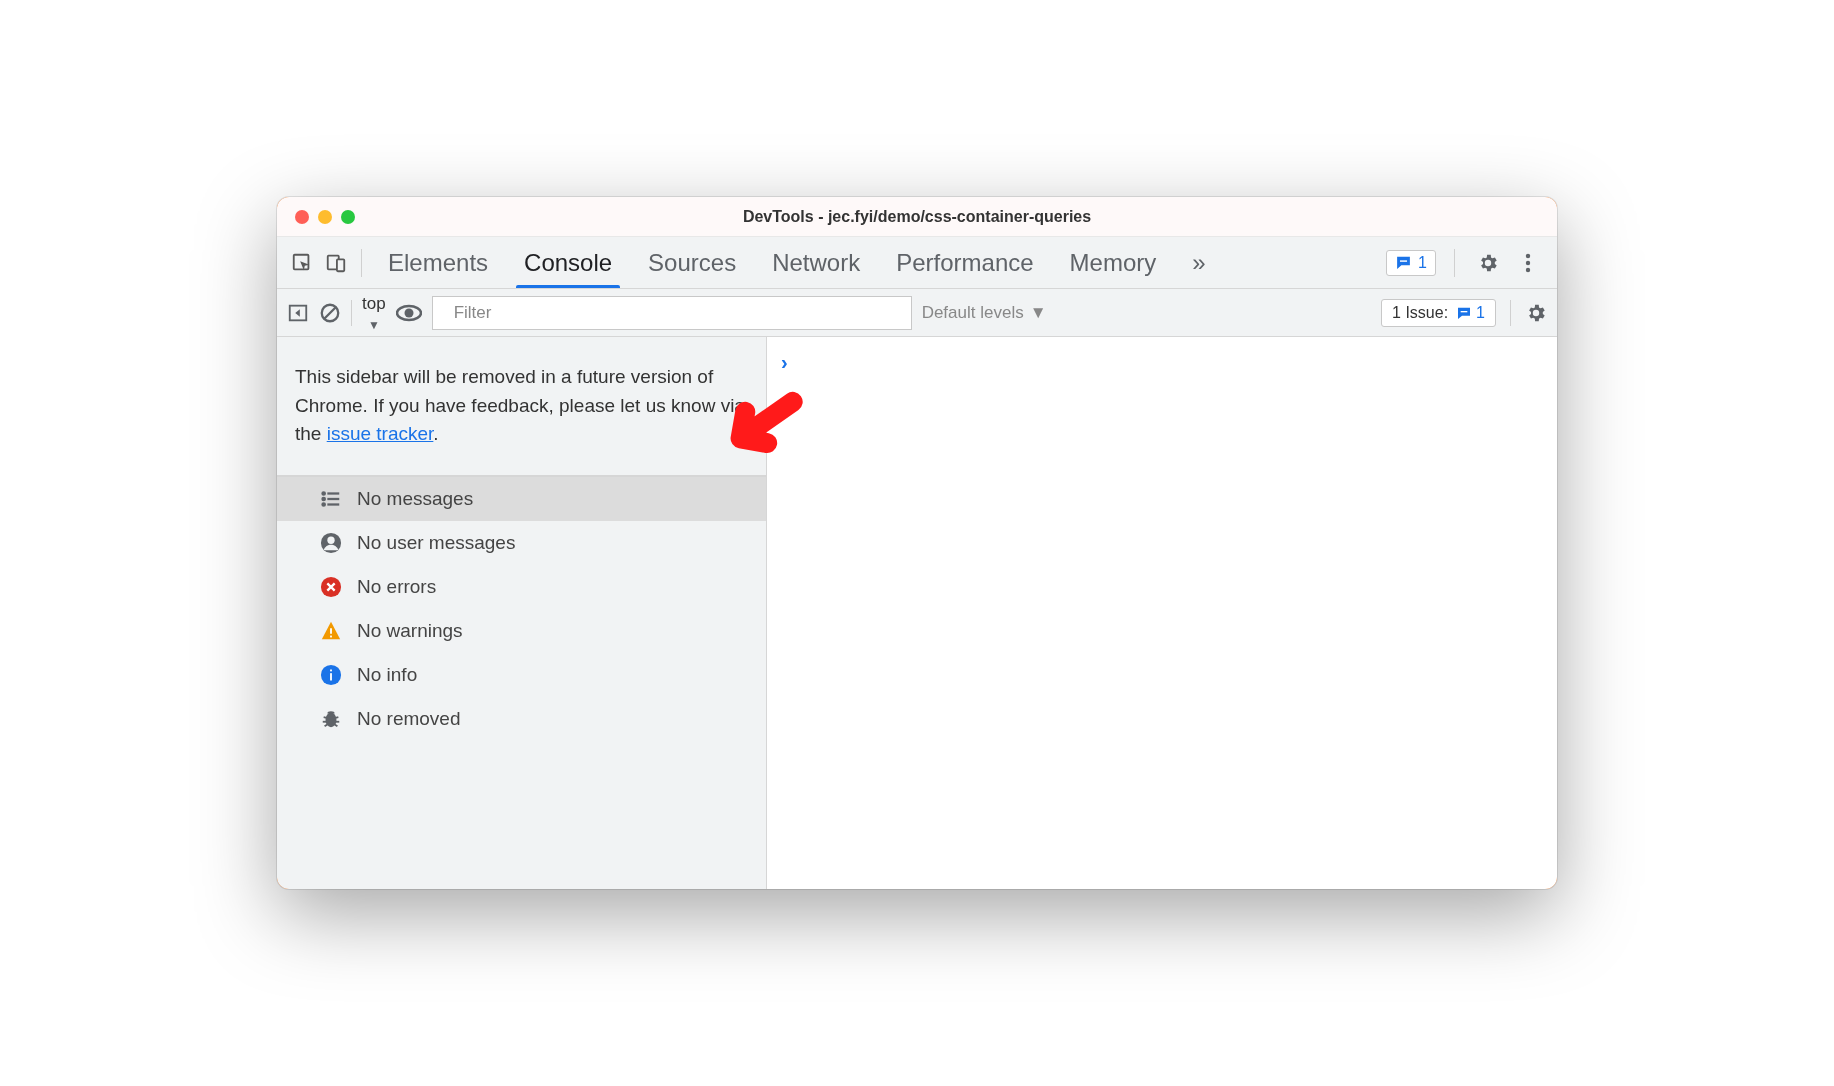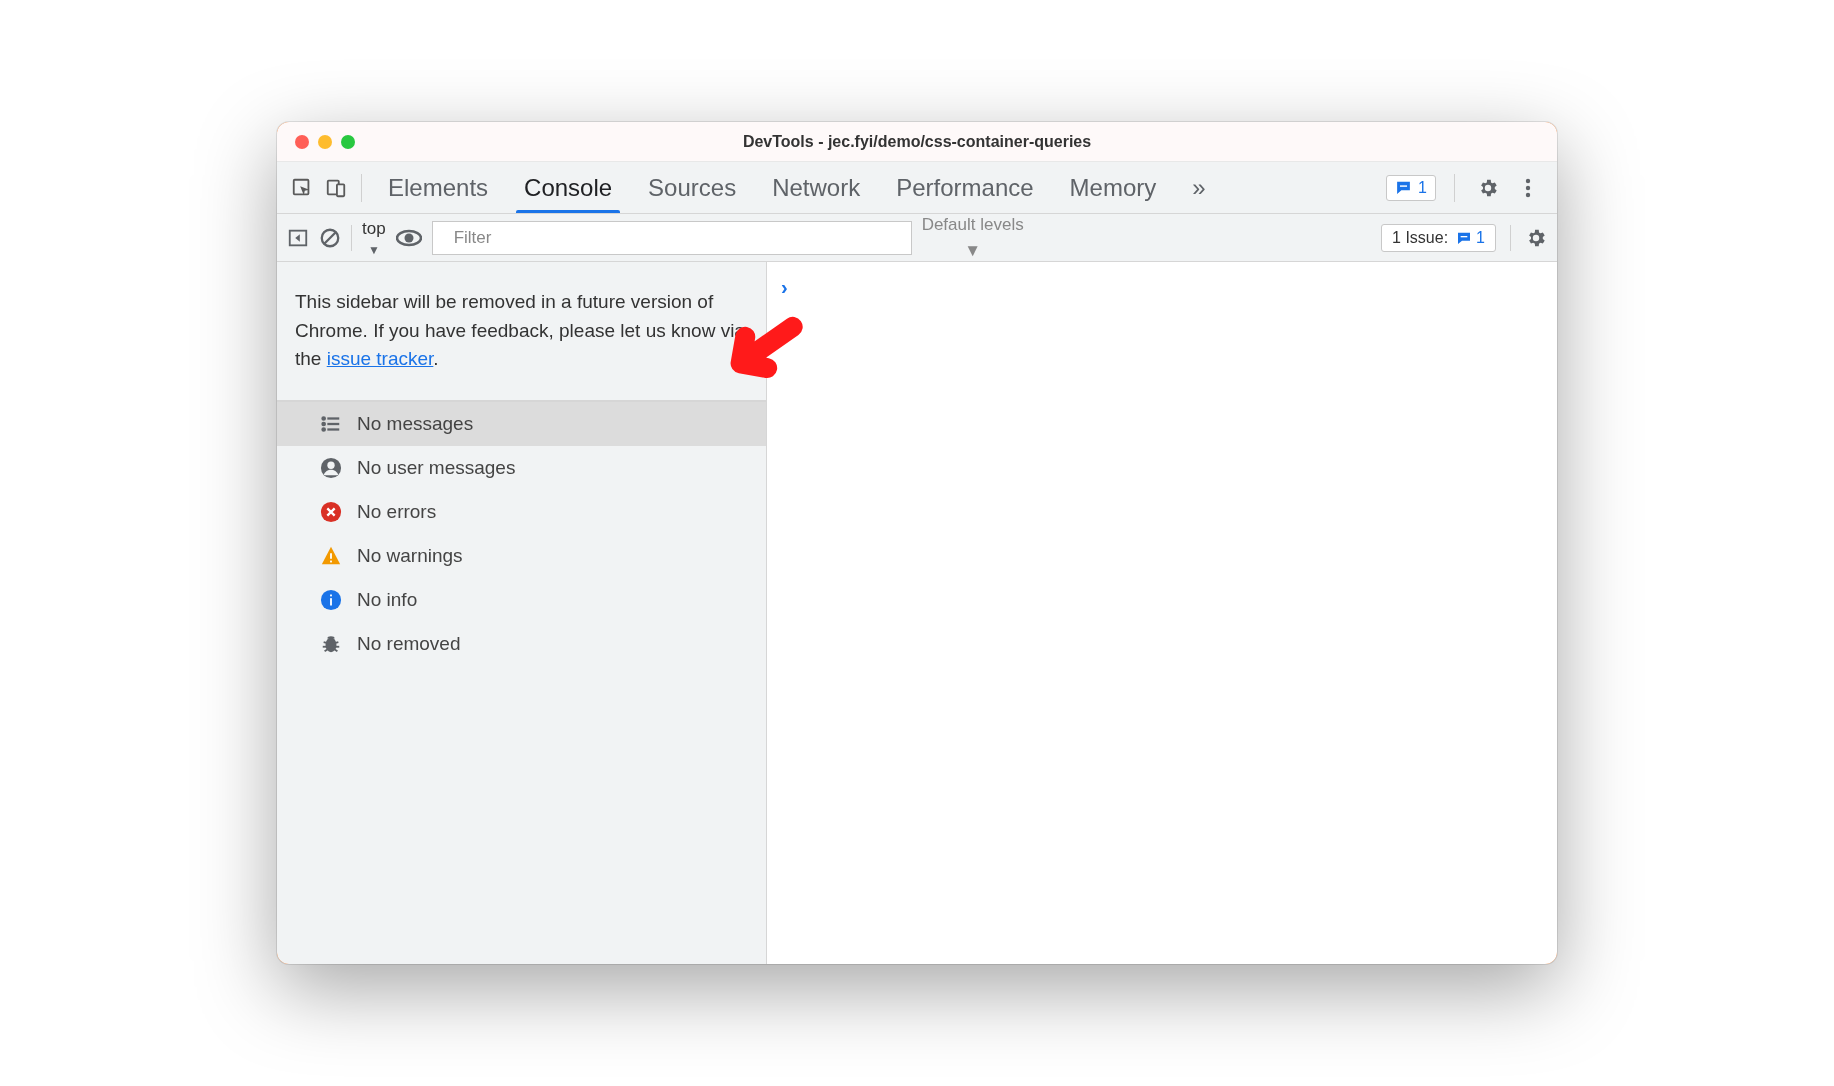--- a/index.html
+++ b/index.html
@@ -7,21 +7,21 @@
   font-family: -apple-system, BlinkMacSystemFont, "Segoe UI", Helvetica, Arial, sans-serif;
   background: #fff;
   display: flex;
   justify-content: center;
   align-items: center;
   min-height: 100vh;
   padding: 40px;
 }
 .window {
   width: 1280px;
-  height: 842px;
+  height: 692px;
   border-radius: 12px;
   overflow: hidden;
   box-shadow: 0 25px 80px rgba(0,0,0,0.35), 0 0 0 1px rgba(0,0,0,0.1);
   background: #f97316;
   display: flex;
   flex-direction: column;
   position: relative;
 }
 .titlebar {
   height: 40px;
@@ -121,21 +121,20 @@
   background:#fff;
   font-size:17px;
   padding:0 21px;
   color:#333;
 }
 .filter-input::placeholder { color:#888; }
 .lvl-select {
   display:flex; align-items:center; gap:6px;
   font-size:17px; color:#888;
   cursor:pointer;
-  flex-direction:column;
 }
 .issues-box {
   display:flex; align-items:center; gap:8px;
   border:1px solid #c8c8c8;
   background:#fff;
   border-radius:3px;
   padding:4px 10px;
   font-size:16px;
   color:#333;
   cursor:pointer;

